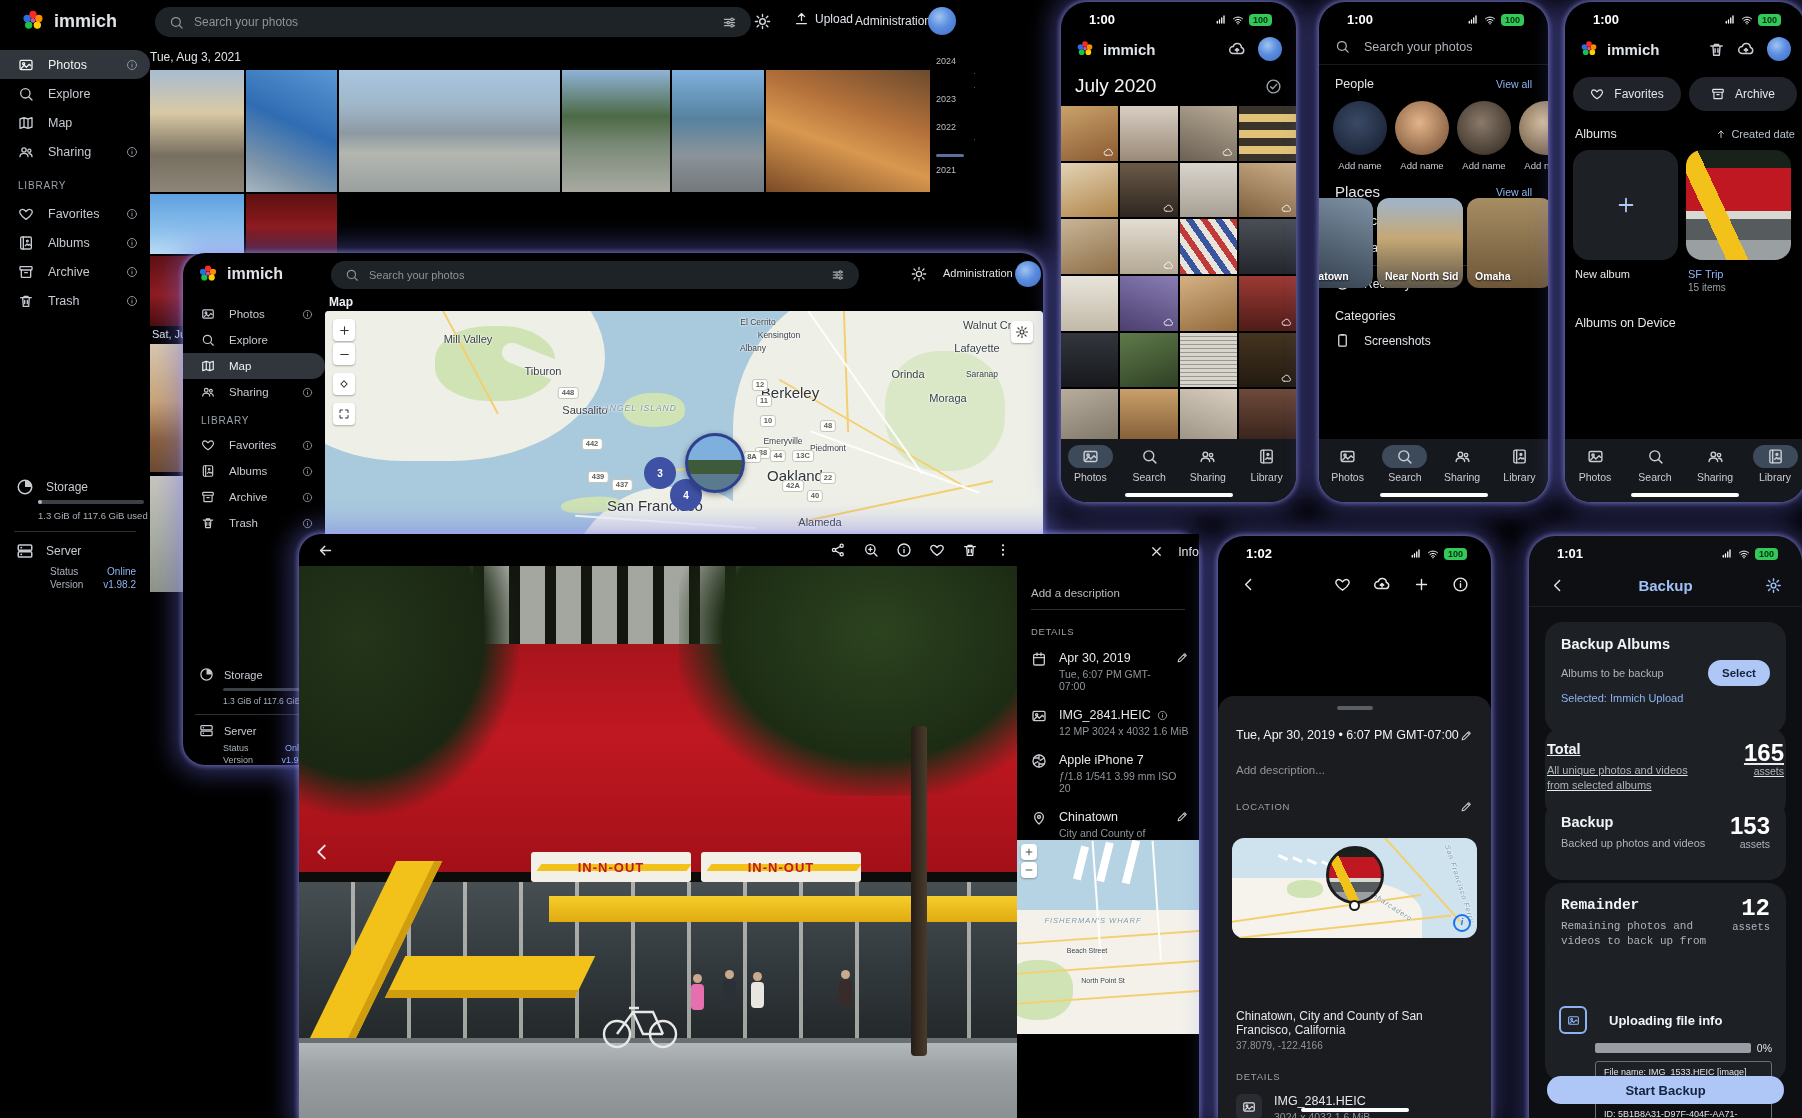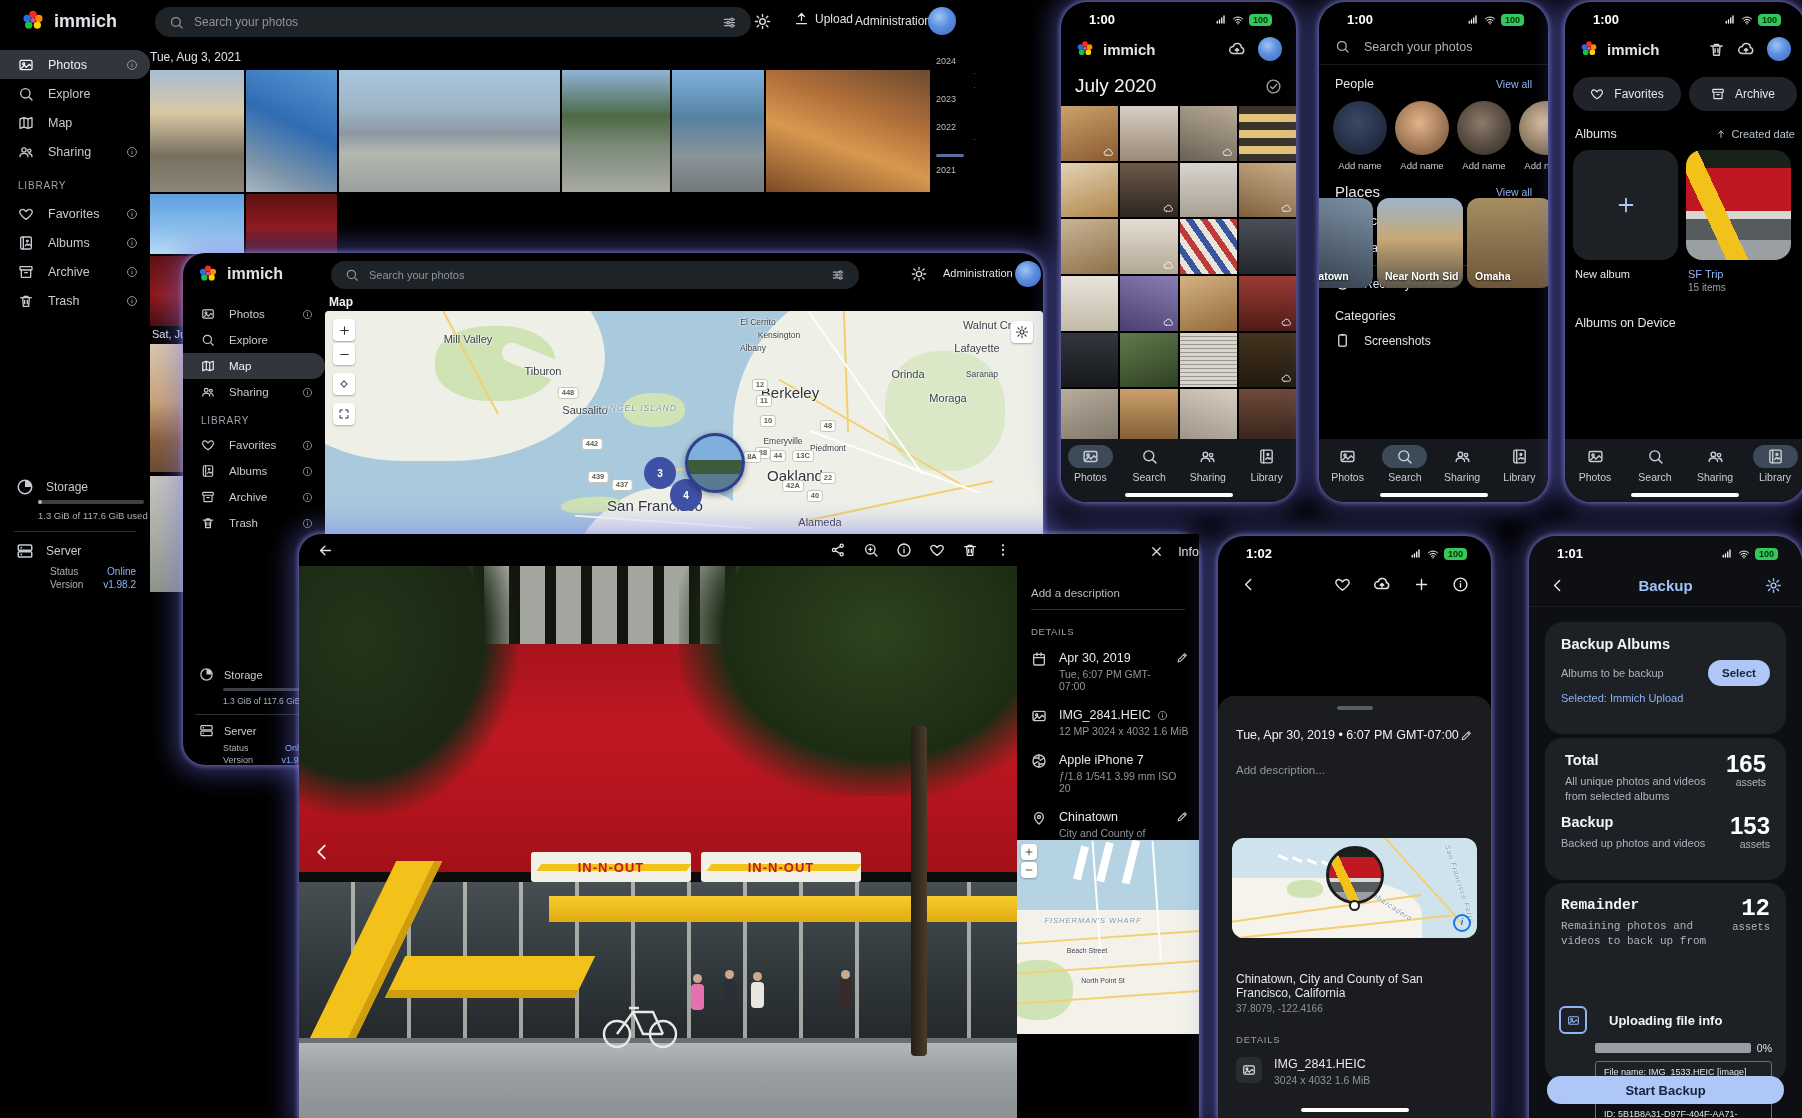--- a/index.html
+++ b/index.html
@@ -1161,20 +1161,26 @@
 
     <div class="abs" style="left:0;top:160px;width:273px;height:422px;background:#1b1c20;border-radius:16px 16px 0 0;">
       <div style="width:36px;height:4px;background:#5a5f66;border-radius:3px;margin:10px auto 0;"></div>
       <div class="row" style="padding:18px 18px 0;justify-content:space-between;">
         <span style="font-size:12.5px;color:#f0f2f4;">Tue, Apr 30, 2019 • 6:07 PM GMT-07:00</span>
         <svg class="ic" width="13" height="13" style="color:#c6cace">
             <use href="#i-pencil"></use>
           </svg>
       </div>
       <div style="padding:22px 18px 0;font-size:11.5px;color:#8f959b;">Add description...</div>
+      <div class="row" style="padding:24px 18px 0;justify-content:space-between;">
+        <span style="font-size:9.5px;letter-spacing:.8px;color:#9aa0a6;">LOCATION</span>
+        <svg class="ic" width="13" height="13" style="color:#c6cace">
+            <use href="#i-pencil"></use>
+          </svg>
+      </div>
 
       <div class="abs" style="left:14px;top:142px;width:245px;height:100px;border-radius:12px;overflow:hidden;background:#cfe3ef;">
         <div class="land" style="left:-30px;top:40px;width:220px;height:90px;border-radius:0 40% 0 0;background:#f6f3ec;"></div>
         <div class="green" style="left:55px;top:42px;width:36px;height:18px;"></div>
         <div class="yroad" style="left:-10px;top:70px;width:200px;transform:rotate(-8deg);"></div>
         <div class="yroad" style="left:0px;top:88px;width:220px;transform:rotate(-6deg);"></div>
         <div class="yroad" style="left:130px;top:40px;width:120px;transform:rotate(48deg);"></div>
         <div class="abs" style="left:46px;top:18px;width:10px;height:3px;background:#fff;transform:rotate(24deg);box-shadow:14px -4px #fff,28px -8px #fff,42px -12px #fff;"></div>
         <span class="map-lbl water" style="left:150px;top:62px;transform:translate(-50%,-50%) rotate(33deg);font-size:7px;">The Embarcadero</span>
         <span class="map-lbl water" style="left:228px;top:46px;transform:translate(-50%,-50%) rotate(72deg);font-size:7px;">San Francisco Ferry</span>
@@ -1224,21 +1230,21 @@
         </svg>
     </div>
     <div class="bk-card" style="top:86px;height:84px;padding:14px 16px;">
       <div class="bk-title">Backup Albums</div>
       <div class="row" style="justify-content:space-between;margin-top:8px;">
         <span class="bk-sub">Albums to be backup</span>
         <span class="bluebtn" style="width:62px;height:26px;font-size:11.5px;">Select</span>
       </div>
       <div style="font-size:11px;color:#8fb3f2;margin-top:6px;">Selected: Immich Upload</div>
     </div>
-    <div class="bk-card" style="top:202px;height:64px;padding:14px 20px;">
+    <div class="bk-card" style="top:191px;height:64px;padding:14px 2px;text-decoration:underline;">
       <div class="row" style="justify-content:space-between;align-items:flex-start;">
         <div style="max-width:165px;">
           <div class="bk-title">Total</div>
           <div class="bk-sub" style="margin-top:6px;">All unique photos and videos from selected albums</div>
         </div>
         <div style="text-align:right;">
           <div class="bk-num">165</div>
           <div class="bk-assets">assets</div>
         </div>
       </div>

